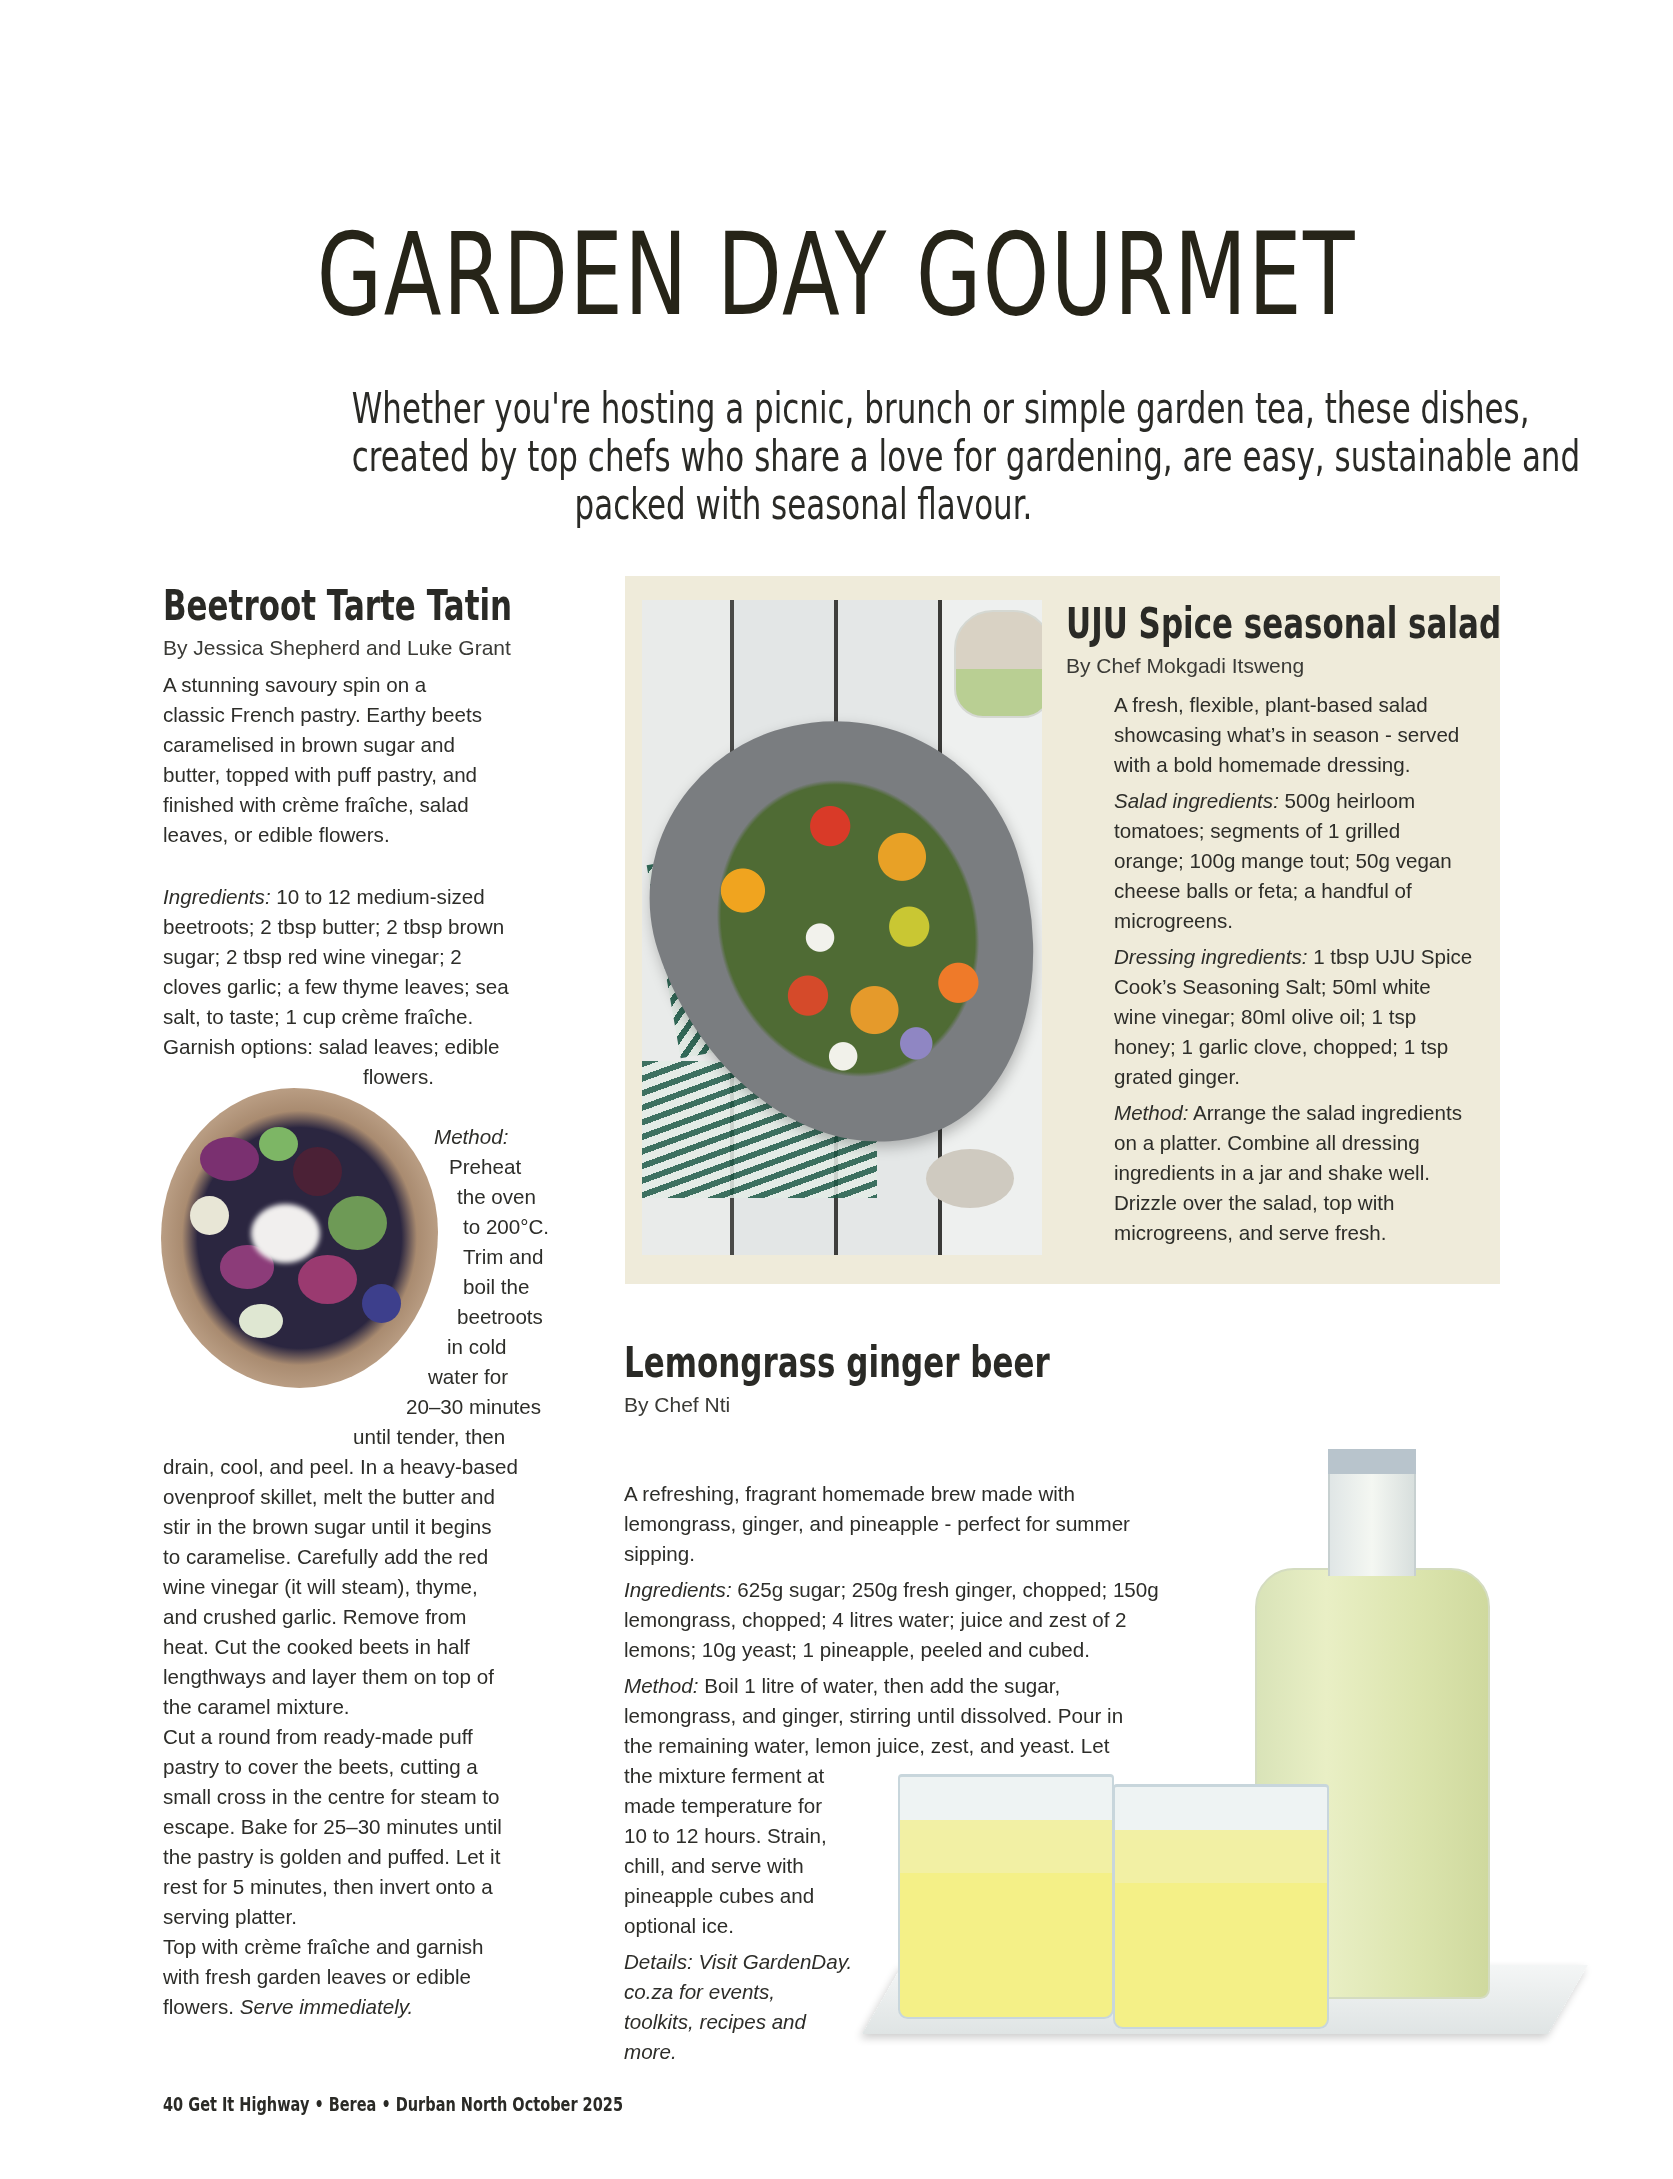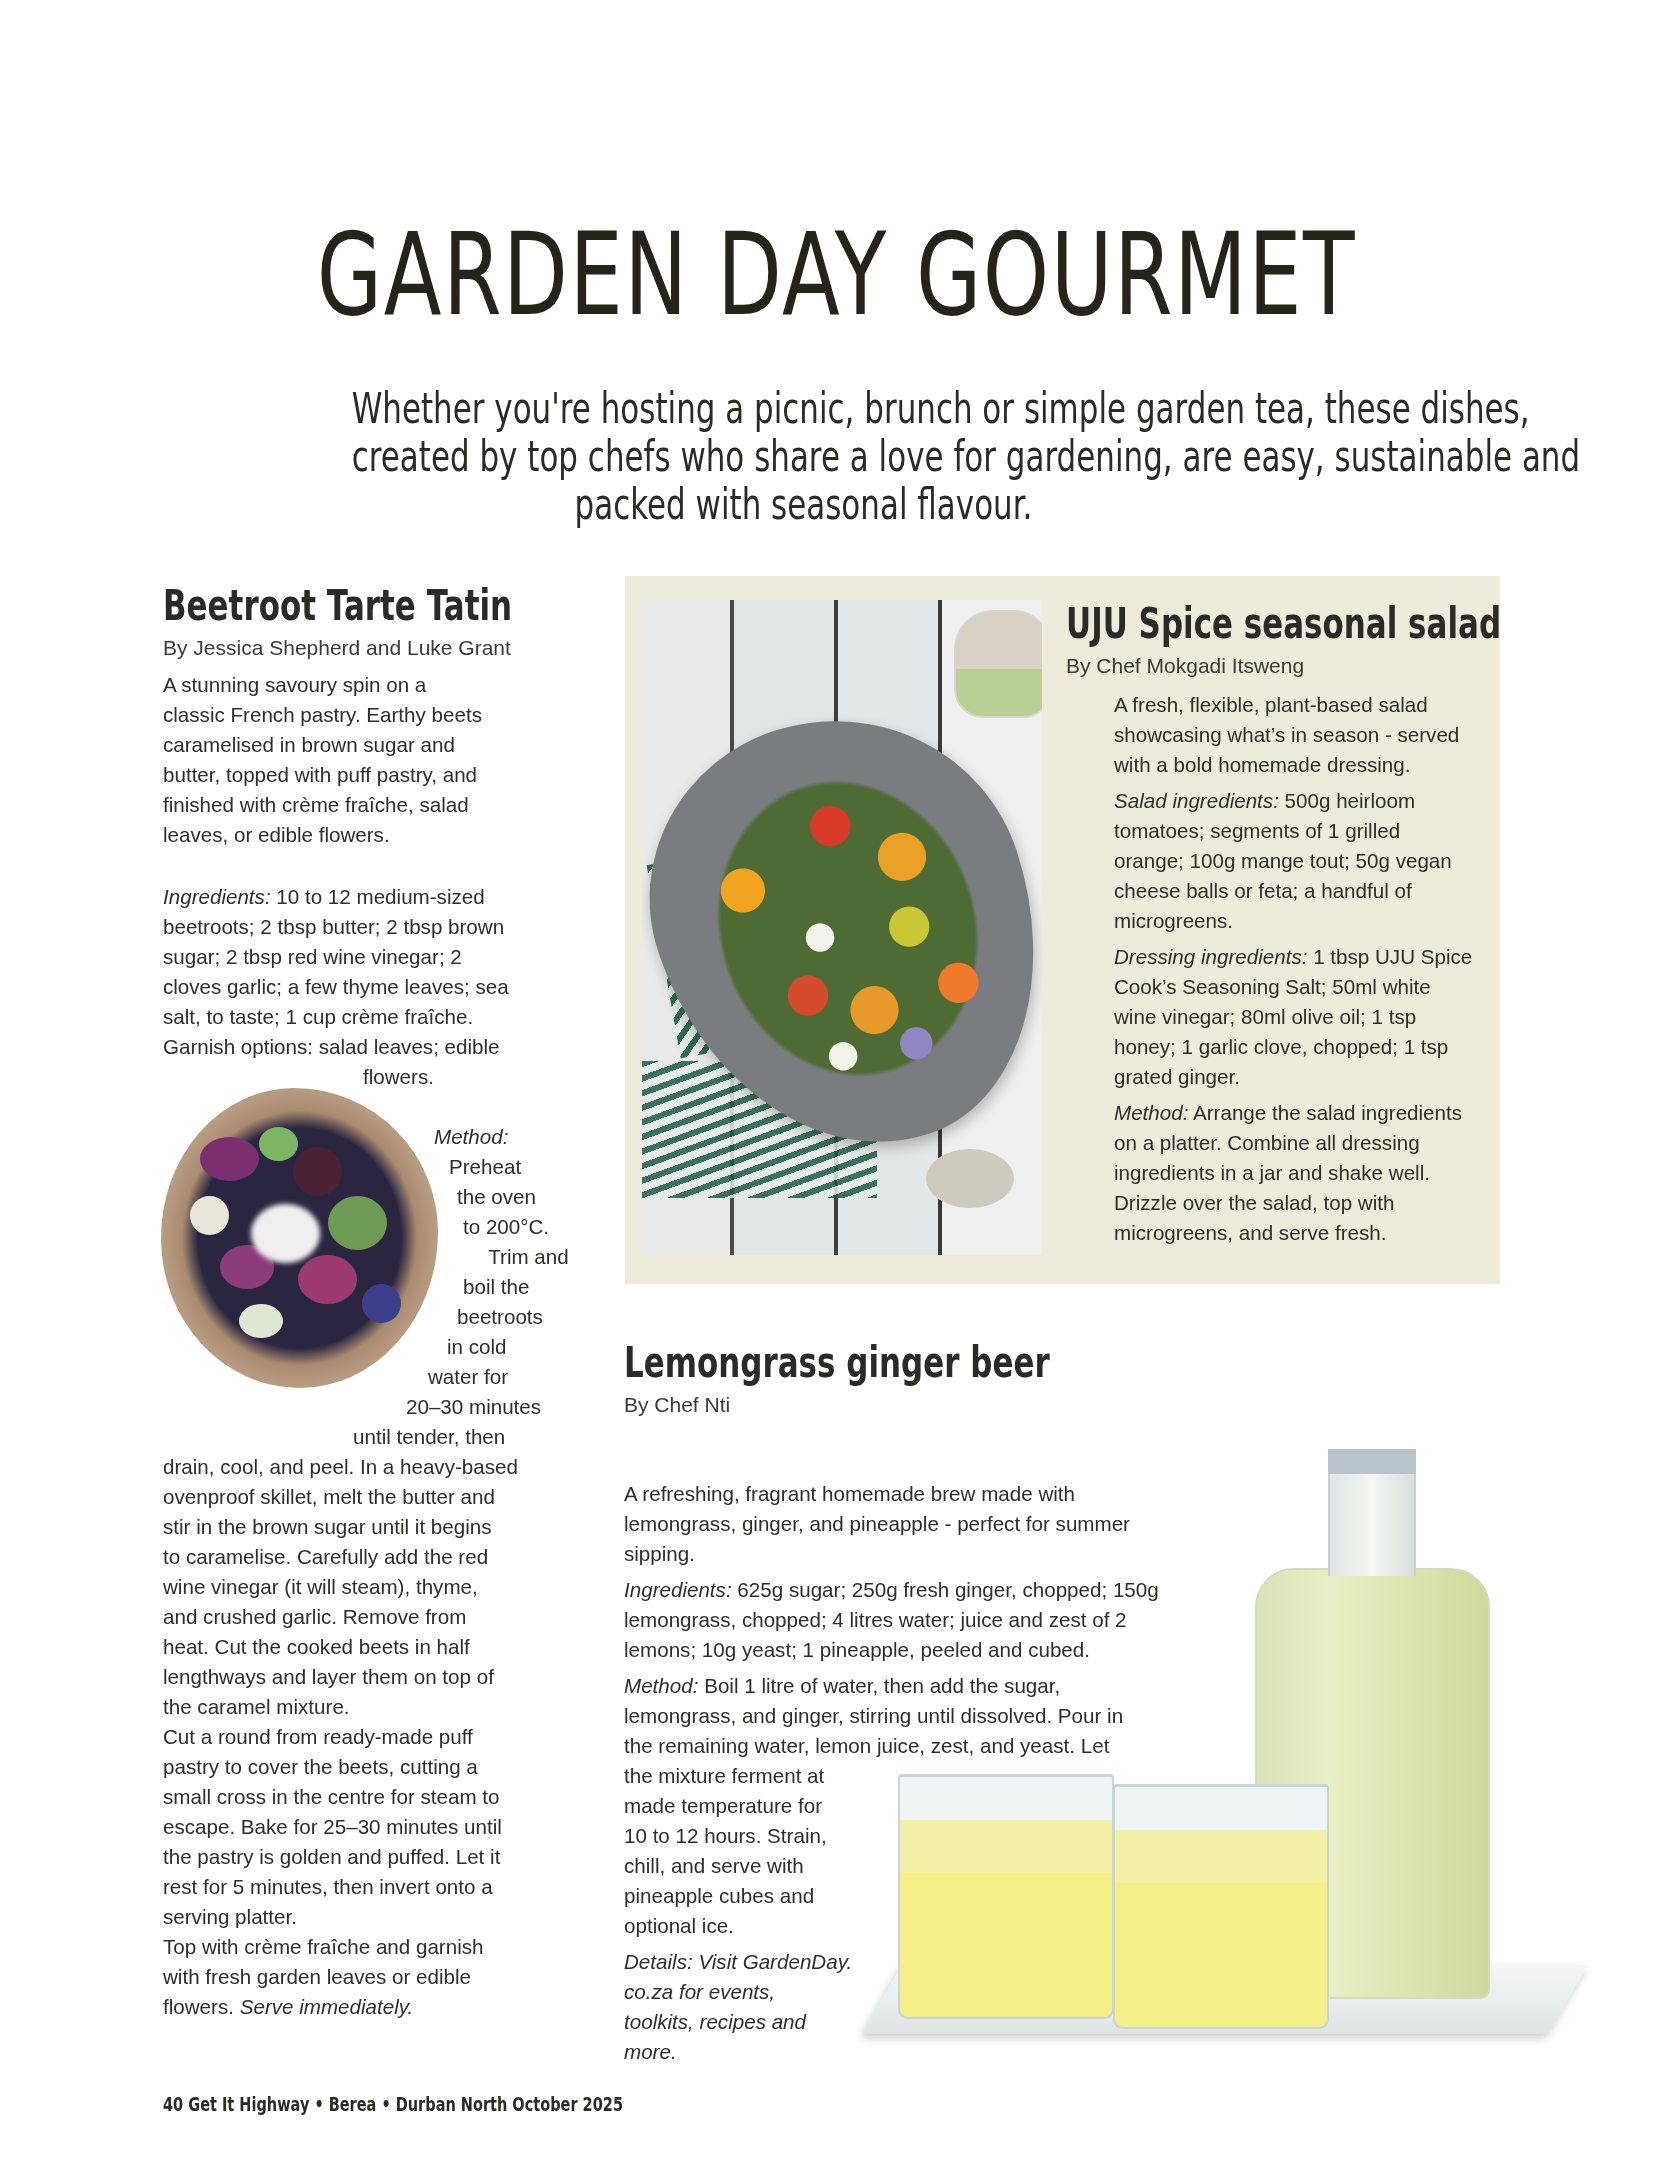--- a/index.html
+++ b/index.html
@@ -168,21 +168,21 @@
       <div class="f f8"></div>
       <div class="f f9"></div>
     <div class="cream"></div>
   </div>
 
   <div id="beet-method-wrap" class="body method-lines">
     <span class="line" style="text-align:left;padding-left:271px"><em>Method:</em></span>
     <span class="line" style="text-align:left;padding-left:286px">Preheat</span>
     <span class="line" style="text-align:left;padding-left:294px">the oven</span>
     <span class="line" style="text-align:left;padding-left:300px">to 200°C.</span>
-    <span class="line" style="text-align:center;padding-left:300px">Trim and</span>
+    <span class="line" style="text-align:left;padding-left:300px">Trim and</span>
     <span class="line" style="text-align:left;padding-left:300px">boil the</span>
     <span class="line" style="text-align:left;padding-left:294px">beetroots</span>
     <span class="line" style="text-align:left;padding-left:284px">in cold</span>
     <span class="line" style="text-align:left;padding-left:265px">water for</span>
     <span class="line" style="text-align:left;padding-left:243px">20–30 minutes</span>
     <span class="line" style="text-align:left;padding-left:190px">until tender, then</span>
     <span class="line" style="text-align:left">drain, cool, and peel. In a heavy-based</span>
     <span class="line" style="text-align:left">ovenproof skillet, melt the butter and</span>
     <span class="line" style="text-align:left">stir in the brown sugar until it begins</span>
     <span class="line" style="text-align:left">to caramelise. Carefully add the red</span>

